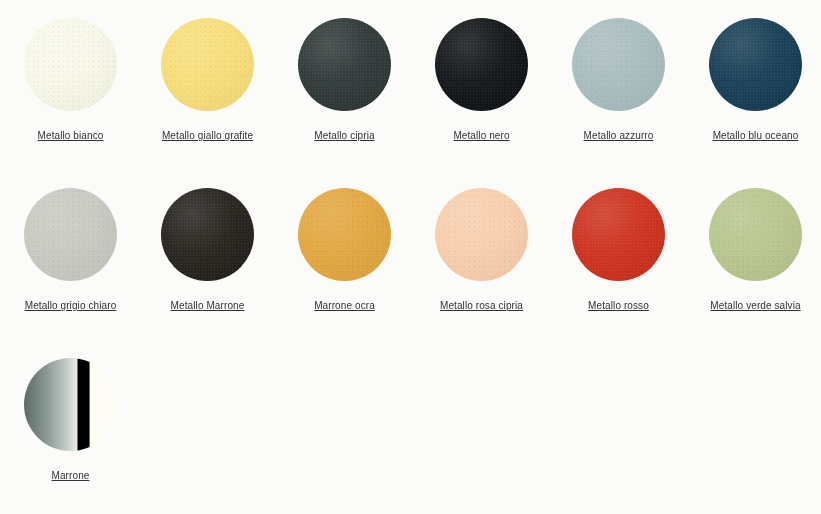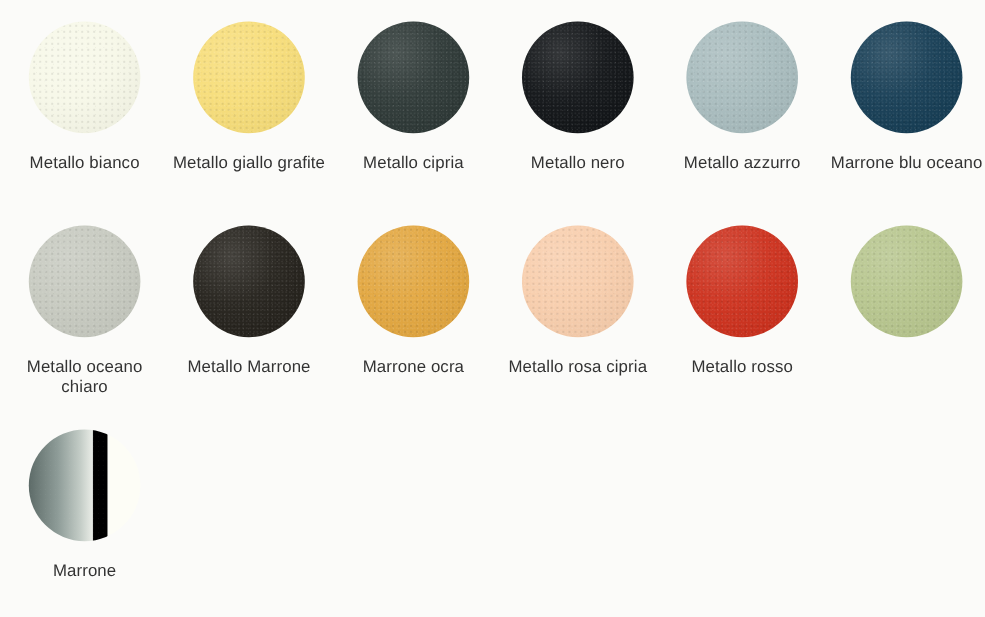--- a/index.html
+++ b/index.html
@@ -76,26 +76,27 @@
   
   .swatch-disc.chrome::before { background: none; }
   .swatch-disc.chrome::after {
     opacity: .18;
     background-image: radial-gradient(rgba(255,255,255,.25) .5px, transparent .6px);
     background-size: 4px 4px;
   }
 
   .swatch-label {
     margin-top: 16px;
-    font-size: 14px;
+    font-size: 10px;
     line-height: 17px;
     color: #333333;
     text-align: center;
     letter-spacing: .1px;
     max-width: 128px;
+    text-decoration: underline;
   }
 </style>
 </head>
 <body style="background: rgb(251, 251, 249);">
 
 <div id="swatch-grid">
     <div class="swatch-cell">
       <div class="swatch-disc-wrap">
         <div class="swatch-disc" style="background: rgb(247, 248, 232);"></div>
       </div>
@@ -122,27 +123,27 @@
     <div class="swatch-cell">
       <div class="swatch-disc-wrap">
         <div class="swatch-disc" style="background: rgb(167, 187, 189);"></div>
       </div>
       <div class="swatch-label">Metallo azzurro</div>
     </div>
     <div class="swatch-cell">
       <div class="swatch-disc-wrap">
         <div class="swatch-disc" style="background: rgb(18, 58, 82);"></div>
       </div>
-      <div class="swatch-label">Marrone blu oceano</div>
+      <div class="swatch-label">Metallo blu oceano</div>
     </div>
     <div class="swatch-cell">
       <div class="swatch-disc-wrap">
         <div class="swatch-disc" style="background: rgb(198, 201, 191);"></div>
       </div>
-      <div class="swatch-label">Metallo oceano chiaro</div>
+      <div class="swatch-label">Metallo grigio chiaro</div>
     </div>
     <div class="swatch-cell">
       <div class="swatch-disc-wrap">
         <div class="swatch-disc" style="background: rgb(33, 30, 24);"></div>
       </div>
       <div class="swatch-label">Metallo Marrone</div>
     </div>
     <div class="swatch-cell">
       <div class="swatch-disc-wrap">
         <div class="swatch-disc" style="background: rgb(226, 165, 60);"></div>
@@ -158,20 +159,21 @@
     <div class="swatch-cell">
       <div class="swatch-disc-wrap">
         <div class="swatch-disc" style="background: rgb(204, 45, 25);"></div>
       </div>
       <div class="swatch-label">Metallo rosso</div>
     </div>
     <div class="swatch-cell">
       <div class="swatch-disc-wrap">
         <div class="swatch-disc" style="background: rgb(182, 197, 140);"></div>
       </div>
+      <div class="swatch-label">Metallo verde salvia</div>
     </div>
     <div class="swatch-cell">
       <div class="swatch-disc-wrap">
         <div class="swatch-disc chrome" style="background: linear-gradient(90deg, rgb(93, 107, 104) 0%, rgb(142, 156, 152) 26%, rgb(195, 204, 198) 46%, rgb(233, 236, 230) 57%, rgb(0, 0, 0) 58%, rgb(0, 0, 0) 70%, rgb(253, 253, 246) 71%, rgb(253, 253, 246) 100%);"></div>
       </div>
       <div class="swatch-label">Marrone</div>
     </div>
   </div>
 
 </body></html>

